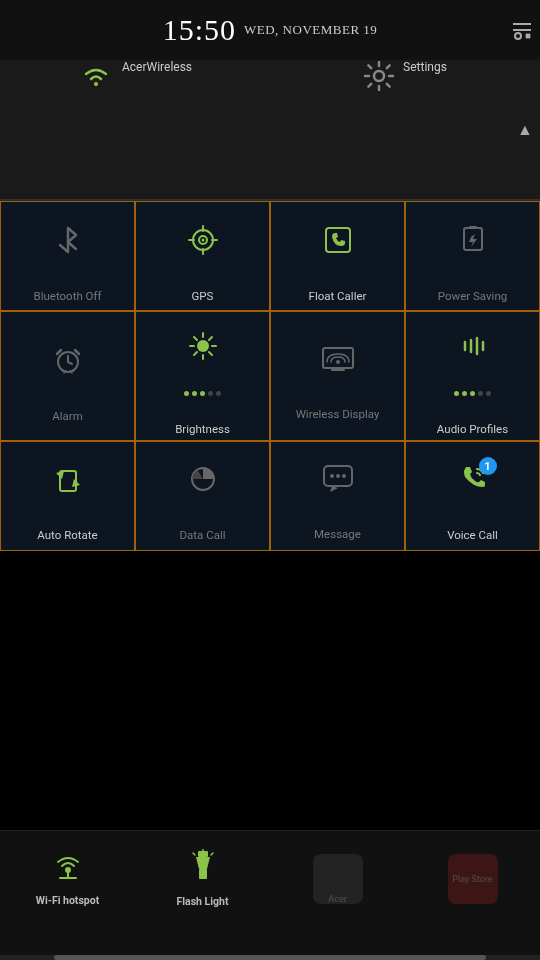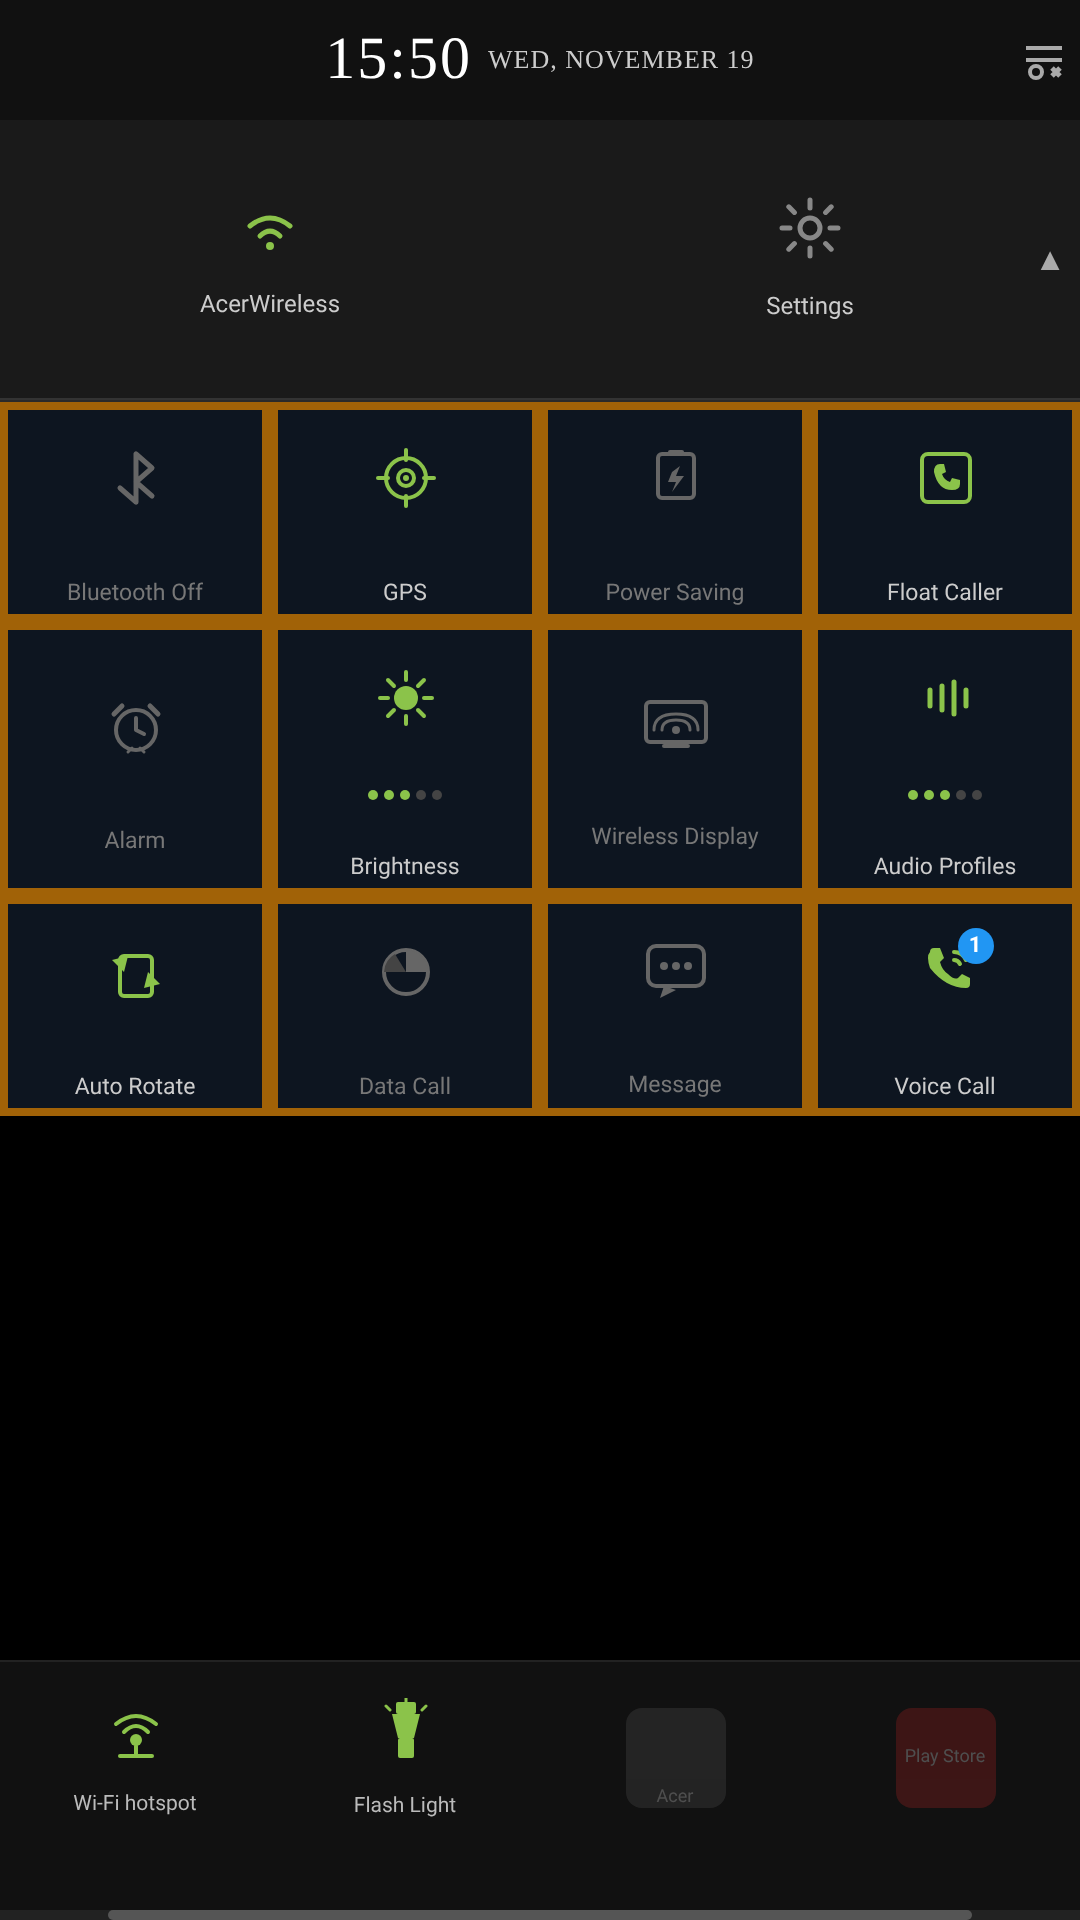--- a/index.html
+++ b/index.html
@@ -44,22 +44,21 @@
       height: 140px;
       background: #1a1a1a;
       display: flex;
       align-items: center;
       border-bottom: 1px solid #333;
       position: relative;
     }
     .top-tile {
       flex: 1;
       display: flex;
-      flex-direction: column;
-      align-items: center;
+      flex-direction: row;
       justify-content: center;
       height: 100%;
       cursor: pointer;
       gap: 8px;
     }
     .top-tile-icon {
       font-size: 32px;
     }
     .top-tile-label {
       font-size: 12px;
@@ -90,21 +89,21 @@
       display: grid;
       grid-template-columns: repeat(4, 1fr);
       border-top: 1px solid #2a2a2a;
     }
     .tile {
       display: flex;
       flex-direction: column;
       align-items: center;
       justify-content: center;
       padding: 18px 8px 3px;
-      border: 4px solid #a16207;
+      border: 1px solid #a16207;
       background: #0d1520;
       gap: 26px;
       cursor: pointer;
       min-height: 110px;
     }
     .tile-icon {
       font-size: 30px;
       position: relative;
     }
     .tile-label {
@@ -168,21 +167,21 @@
     .bottom-tile {
       flex: 1;
       display: flex;
       flex-direction: column;
       align-items: center;
       justify-content: center;
       gap: 6px;
       cursor: pointer;
     }
     .bottom-tile-icon { font-size: 26px; color: #8bc34a; }
-    .bottom-tile-label { font-size: 10.5px; color: #bbb; text-align: center; }
+    .bottom-tile-label { font-size: 10.5px; color: #bbb; text-align: center; font-weight: bold; }
 
     #scrollbar {
       position: absolute;
       bottom: 0;
       left: 0;
       width: 100%;
       height: 5px;
       background: #222;
     }
     #scrollbar-thumb {
@@ -257,39 +256,39 @@
         <circle cx="16" cy="16" r="1.5" fill="#8bc34a"></circle>
         <line x1="16" y1="2" x2="16" y2="7" stroke="#8bc34a" stroke-width="2" stroke-linecap="round"></line>
         <line x1="16" y1="25" x2="16" y2="30" stroke="#8bc34a" stroke-width="2" stroke-linecap="round"></line>
         <line x1="2" y1="16" x2="7" y2="16" stroke="#8bc34a" stroke-width="2" stroke-linecap="round"></line>
         <line x1="25" y1="16" x2="30" y2="16" stroke="#8bc34a" stroke-width="2" stroke-linecap="round"></line>
       </svg>
     </div>
     <span class="tile-label">GPS</span>
   </div>
 
+  <div class="tile tile-active">
+    <div class="tile-icon">
+      <svg width="32" height="32" viewBox="0 0 32 32" fill="none">
+        <rect x="4" y="4" width="24" height="24" rx="3" stroke="#8bc34a" stroke-width="2"></rect>
+        <path d="M10 13 Q10 9 13 9 L15 9 L16 13 L14 14 Q15 17 18 18 L19 16 L23 17 L23 19 Q23 22 19 22 Q12 22 10 13Z" fill="#8bc34a"></path>
+      </svg>
+    </div>
+    <span class="tile-label">Float Caller</span>
+  </div>
+
   <div class="tile tile-inactive">
     <div class="tile-icon">
       <svg width="28" height="32" viewBox="0 0 28 32" fill="none">
         <rect x="5" y="4" width="18" height="22" rx="2" stroke="#666" stroke-width="2"></rect>
         <rect x="10" y="2" width="8" height="3" rx="1" fill="#666"></rect>
         <path d="M12 13 L10 18 L14 18 L12 23 L18 15 L14 15 L16 10 Z" fill="#666"></path>
       </svg>
     </div>
     <span class="tile-label">Power Saving</span>
-  </div>
-
-  <div class="tile tile-active">
-    <div class="tile-icon">
-      <svg width="32" height="32" viewBox="0 0 32 32" fill="none">
-        <rect x="4" y="4" width="24" height="24" rx="3" stroke="#8bc34a" stroke-width="2"></rect>
-        <path d="M10 13 Q10 9 13 9 L15 9 L16 13 L14 14 Q15 17 18 18 L19 16 L23 17 L23 19 Q23 22 19 22 Q12 22 10 13Z" fill="#8bc34a"></path>
-      </svg>
-    </div>
-    <span class="tile-label">Float Caller</span>
   </div>
 
   <div class="tile tile-inactive">
     <div class="tile-icon">
       <svg width="32" height="32" viewBox="0 0 32 32" fill="none">
         <circle cx="16" cy="18" r="10" stroke="#666" stroke-width="2"></circle>
         <path d="M16 12 L16 18 L20 20" stroke="#666" stroke-width="2" stroke-linecap="round" stroke-linejoin="round"></path>
         <path d="M5 10 L9 6" stroke="#666" stroke-width="2.5" stroke-linecap="round"></path>
         <path d="M27 10 L23 6" stroke="#666" stroke-width="2.5" stroke-linecap="round"></path>
         <path d="M12 29 L14 27 M20 29 L18 27" stroke="#666" stroke-width="1.5" stroke-linecap="round"></path>

